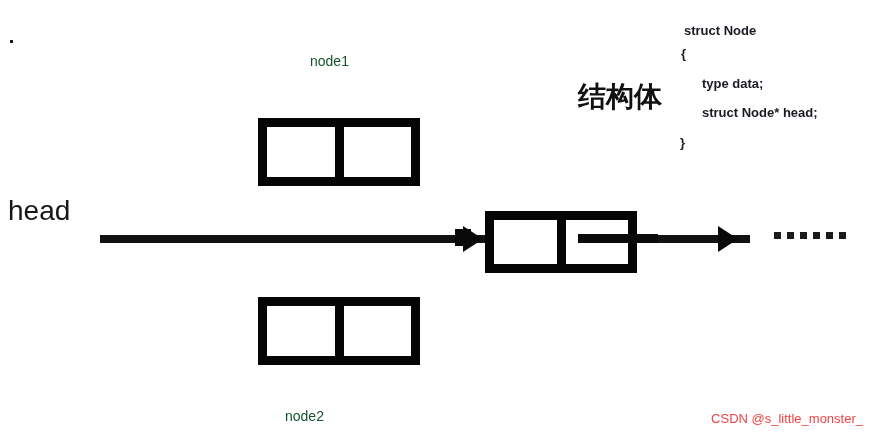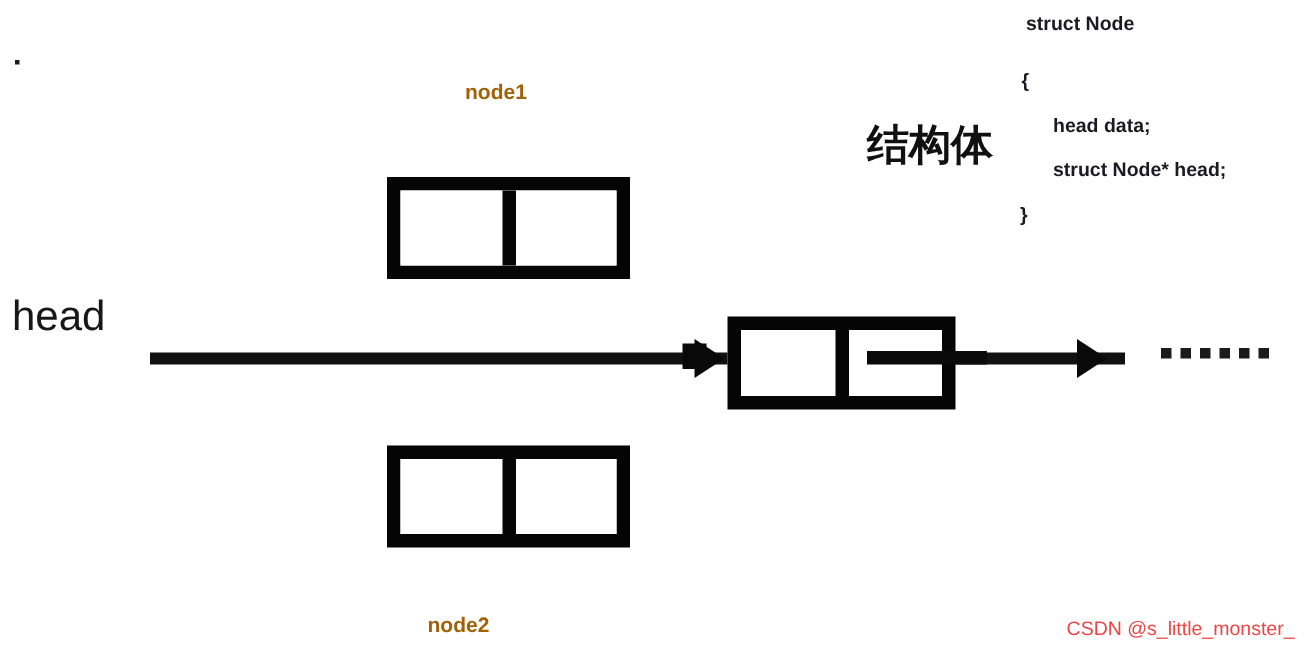--- a/index.html
+++ b/index.html
@@ -63,22 +63,22 @@
     border-right: 9px solid #050505;
   }
 
   #node1-box { left: 258px; top: 118px; width: 162px; height: 68px; }
   #node2-box { left: 258px; top: 297px; width: 162px; height: 68px; }
   #mid-box   { left: 485px; top: 211px; width: 152px; height: 62px; }
 
   .node-caption {
     position: absolute;
     font-size: 14px;
-    font-weight: bold;
-    color: #a16207;
+    font-weight: normal;
+    color: #14532d;
     white-space: nowrap;
   }
   #node1-caption { left: 310px; top: 53px; }
   #node2-caption { left: 285px; top: 408px; }
 
   
   .arrow-head {
     position: absolute;
     width: 0;
     height: 0;
@@ -137,21 +137,21 @@
 
   
   .code-line {
     position: absolute;
     font-family: "Liberation Sans", sans-serif;
     font-weight: bold;
     font-size: 13px;
     color: #1a1a22;
     white-space: nowrap;
   }
-  #code-l1 { left: 684px; top: 8px;  }
+  #code-l1 { left: 684px; top: 23px;  }
   #code-l2 { left: 681px; top: 46px;  }
   #code-l3 { left: 702px; top: 76px;  }
   #code-l4 { left: 702px; top: 105px; }
   #code-l5 { left: 680px; top: 135px; }
 
   
   .watermark {
     position: absolute;
     right: 14px;
     bottom: 8px;
@@ -201,19 +201,19 @@
     <div class="dot"></div>
     <div class="dot"></div>
     <div class="dot"></div>
     <div class="dot"></div>
   </div>
 
   <div class="cn-label" id="cn-struct">结构体</div>
 
   <div class="code-line" id="code-l1">struct Node</div>
   <div class="code-line" id="code-l2">{</div>
-  <div class="code-line" id="code-l3">head data;</div>
+  <div class="code-line" id="code-l3">type data;</div>
   <div class="code-line" id="code-l4">struct Node* head;</div>
   <div class="code-line" id="code-l5">}</div>
 
   <div class="watermark">CSDN @s_little_monster_</div>
 
 </div>
 
 </body></html>

